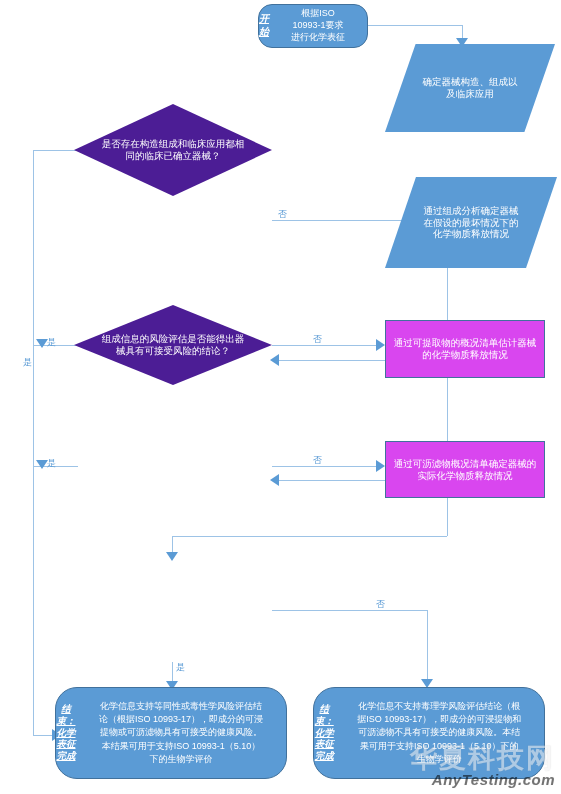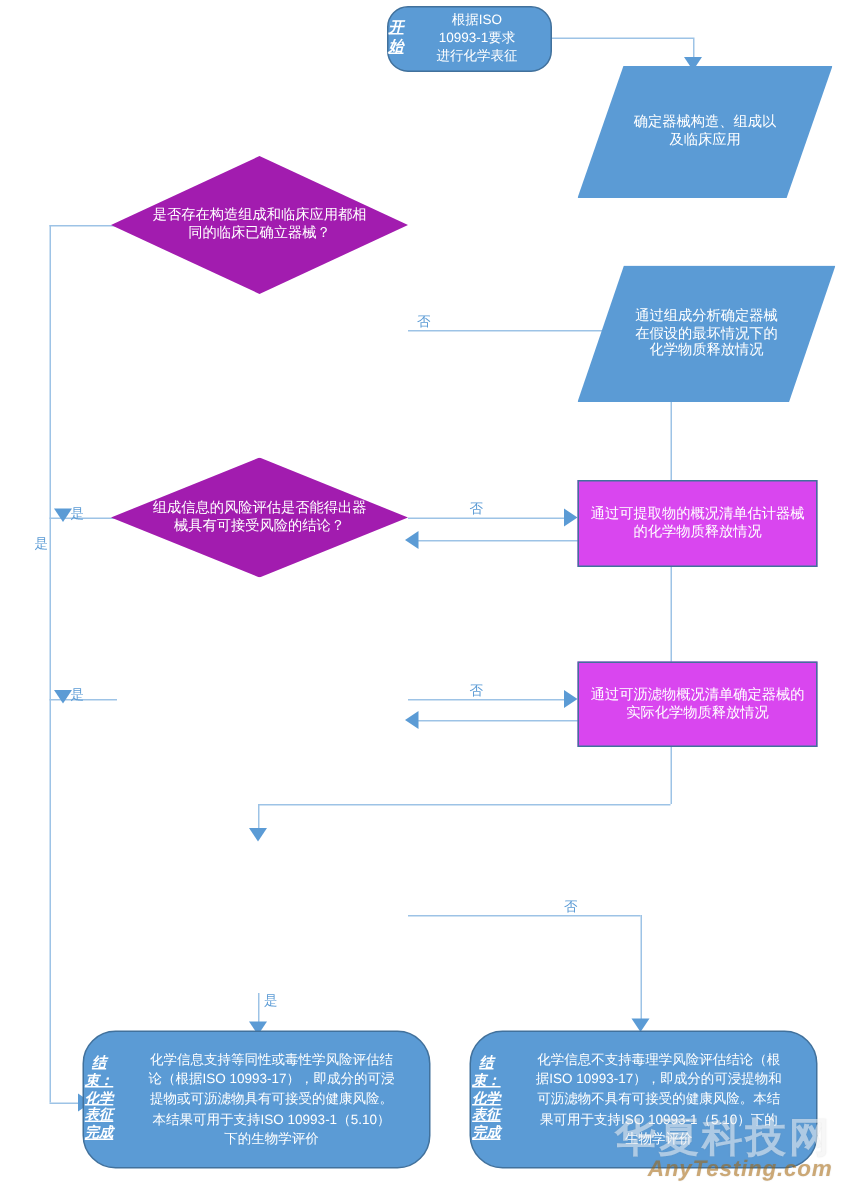--- a/index.html
+++ b/index.html
@@ -69,21 +69,21 @@
   .rect{
     position:absolute;
     background:#d946ef;
     border:1px solid #41719c;
     box-sizing:border-box;
   }
 
   
   .diamond{
     position:absolute;
-    background:#a21caf;
+    background:#4c1d95;
     -webkit-clip-path:polygon(50% 0, 100% 50%, 50% 100%, 0 50%);
     clip-path:polygon(50% 0, 100% 50%, 50% 100%, 0 50%);
     box-sizing:border-box;
   }
   .diamond .node-text{ padding:0 26px; }
 
   
   .ln-h{ position:absolute; height:0; border-top:1.4px solid #9dc3e6; }
   .ln-v{ position:absolute; width:0;  border-left:1.4px solid #9dc3e6; }
 
@@ -118,21 +118,21 @@
     letter-spacing:2px;
     text-shadow:0 0 1px rgba(120,120,120,.45);
     line-height:1;
     margin-top:19px;
   }
   #watermark .wm-en{
     display:block;
     font-size:15px;
     font-style:italic;
     font-weight:bold;
-    color:#a16207;
+    color:#000000;
     letter-spacing:.5px;
     line-height:1.1;
     text-shadow:0 0 1px rgba(120,120,120,.4);
   }
 </style>
 </head>
 <body>
 
 <div id="canvas">
 

